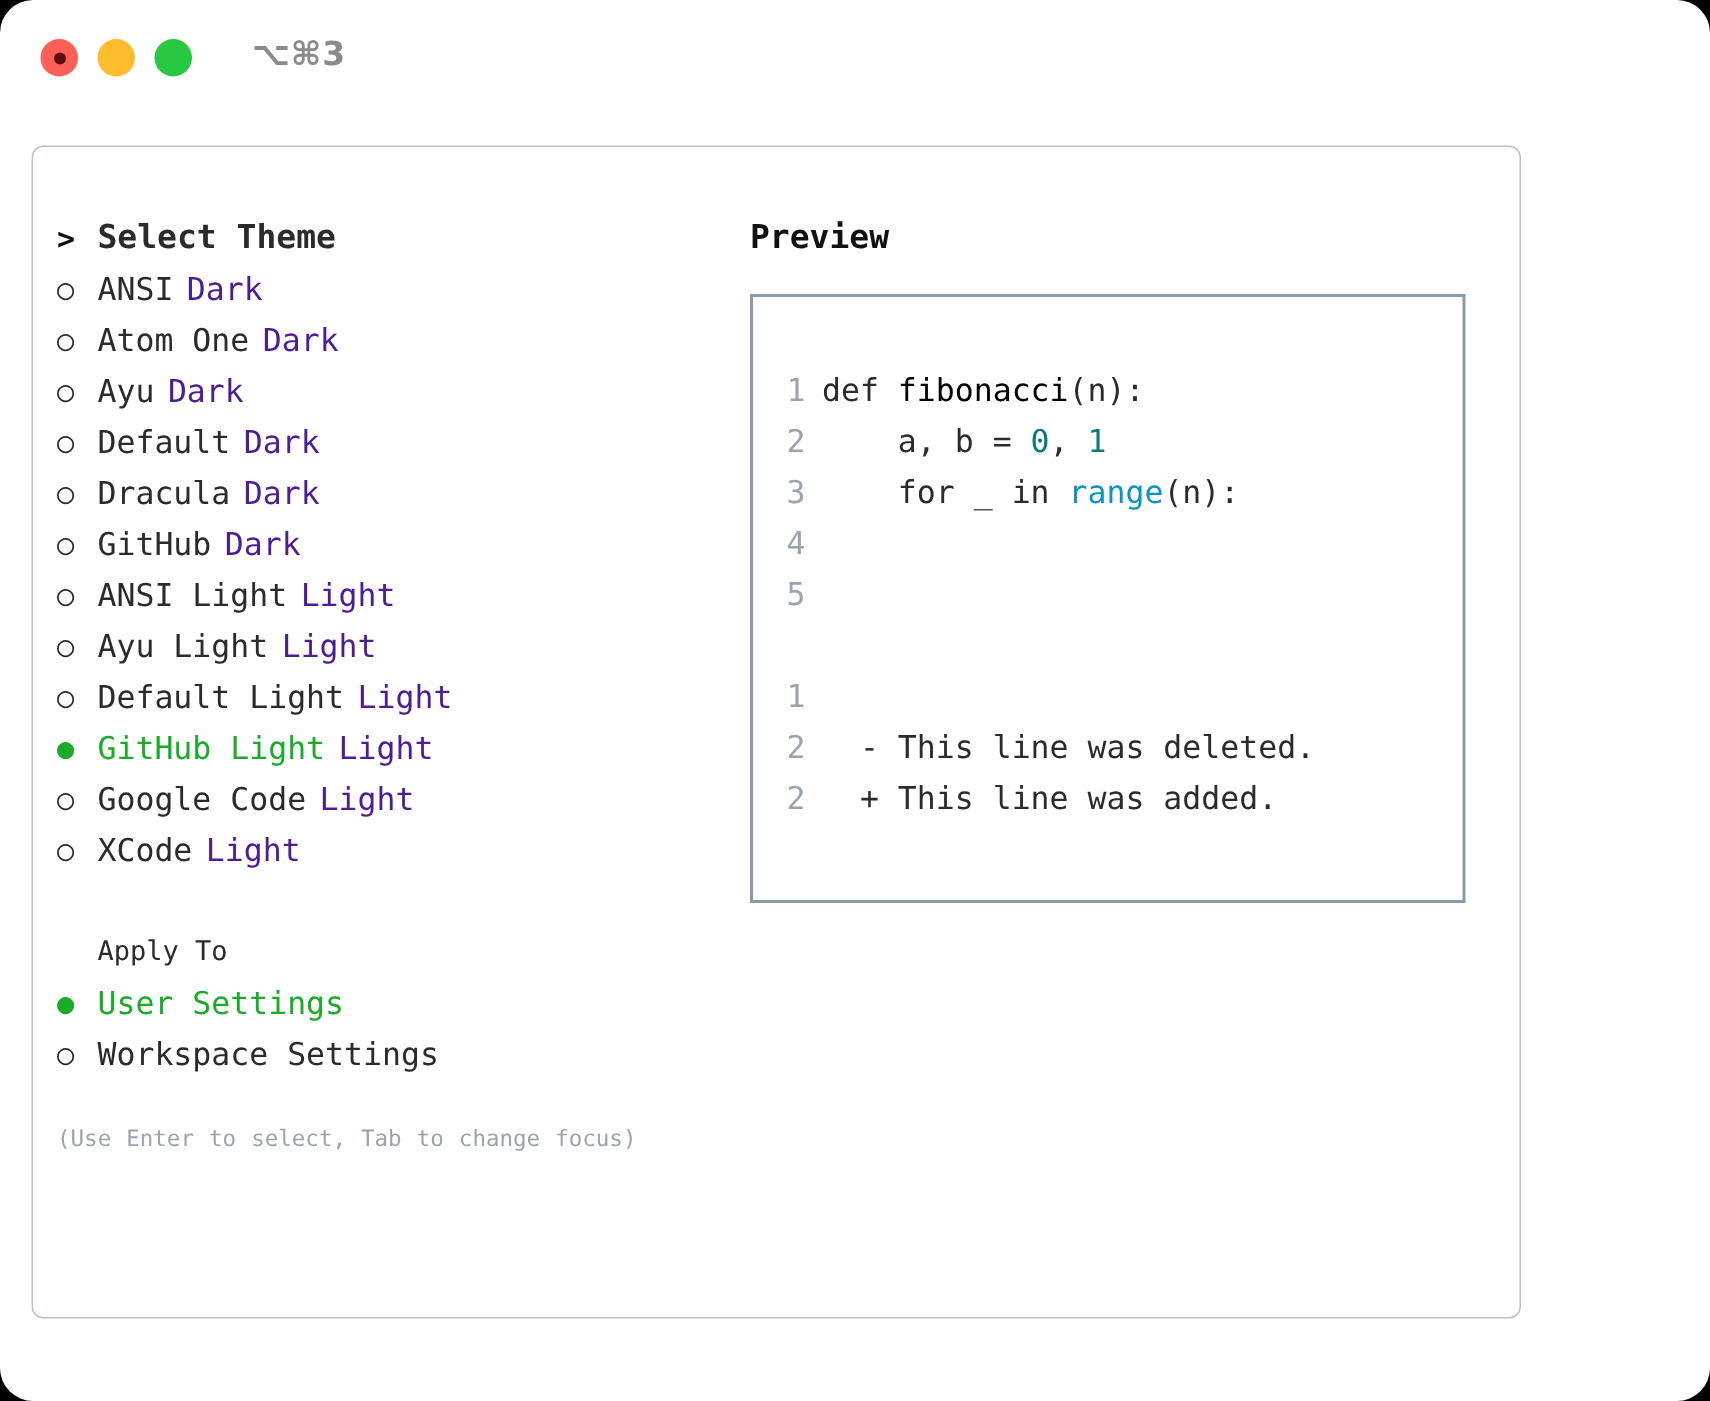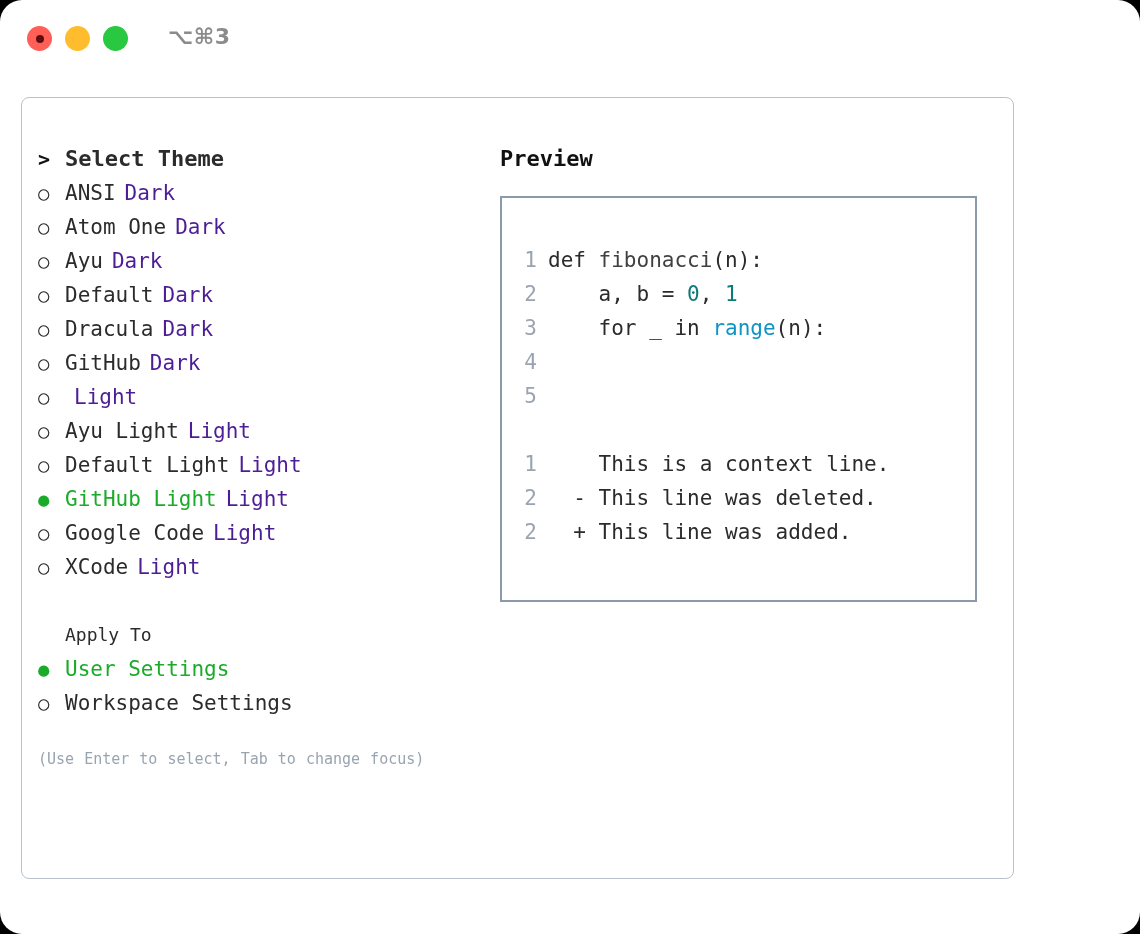--- a/index.html
+++ b/index.html
@@ -170,21 +170,21 @@
   .code-line .gutter {
     flex: 0 0 46px;
     text-align: right;
     padding-right: 11px;
     color: #9aa4b0;
   }
   .code-line .code { color: #2b2b2b; }
   .code-blank { height: 34px; }
 
   .tok-def    { color: #2b2b2b; }
-  .tok-fn     { color: #404040; }
+  .tok-fn     { color: #000000; }
   .tok-num    { color: #0d7a7a; }
   .tok-builtin{ color: #0d93c4; }
   .tok-plain  { color: #2b2b2b; }
 
   .diff-ctx { color: #7b7b7b; }
   .diff-del { color: #b31b1b; }
   .diff-add { color: #0fbc22; }
 </style>
 </head>
 <body>
@@ -235,20 +235,21 @@
             <span class="label">Dracula</span>
             <span class="tag">Dark</span>
           </div>
           <div class="tui-row">
             <span class="marker dot-hollow">○</span>
             <span class="label">GitHub</span>
             <span class="tag">Dark</span>
           </div>
           <div class="tui-row">
             <span class="marker dot-hollow">○</span>
+            <span class="label">ANSI Light</span>
             <span class="tag">Light</span>
           </div>
           <div class="tui-row">
             <span class="marker dot-hollow">○</span>
             <span class="label">Ayu Light</span>
             <span class="tag">Light</span>
           </div>
           <div class="tui-row">
             <span class="marker dot-hollow">○</span>
             <span class="label">Default Light</span>
@@ -297,21 +298,21 @@
       <div id="code-panel">
         <div id="code-lines">
             <div class="code-line"><span class="gutter">1</span><span class="code"><span class="tok-def">def </span><span class="tok-fn">fibonacci</span><span class="tok-plain">(n):</span></span></div>
             <div class="code-line"><span class="gutter">2</span><span class="code"><span class="tok-plain">    a, b = </span><span class="tok-num">0</span><span class="tok-plain">, </span><span class="tok-num">1</span></span></div>
             <div class="code-line"><span class="gutter">3</span><span class="code"><span class="tok-plain">    for _ in </span><span class="tok-builtin">range</span><span class="tok-plain">(n):</span></span></div>
             <div class="code-line"><span class="gutter">4</span></div>
             <div class="code-line"><span class="gutter">5</span></div>
           </div>
         <div class="code-blank"></div>
         <div id="diff-lines">
-            <div class="code-line"><span class="gutter">1</span><span class="code diff-ctx">    This is a context line.</span></div>
+            <div class="code-line"><span class="gutter">1</span></div>
             <div class="code-line"><span class="gutter">2</span><span class="code diff-del">  - This line was deleted.</span></div>
             <div class="code-line"><span class="gutter">2</span><span class="code diff-add">  + This line was added.</span></div>
           </div>
       </div>
     </div>
 
   </div>
 </div>
 
 </body></html>

